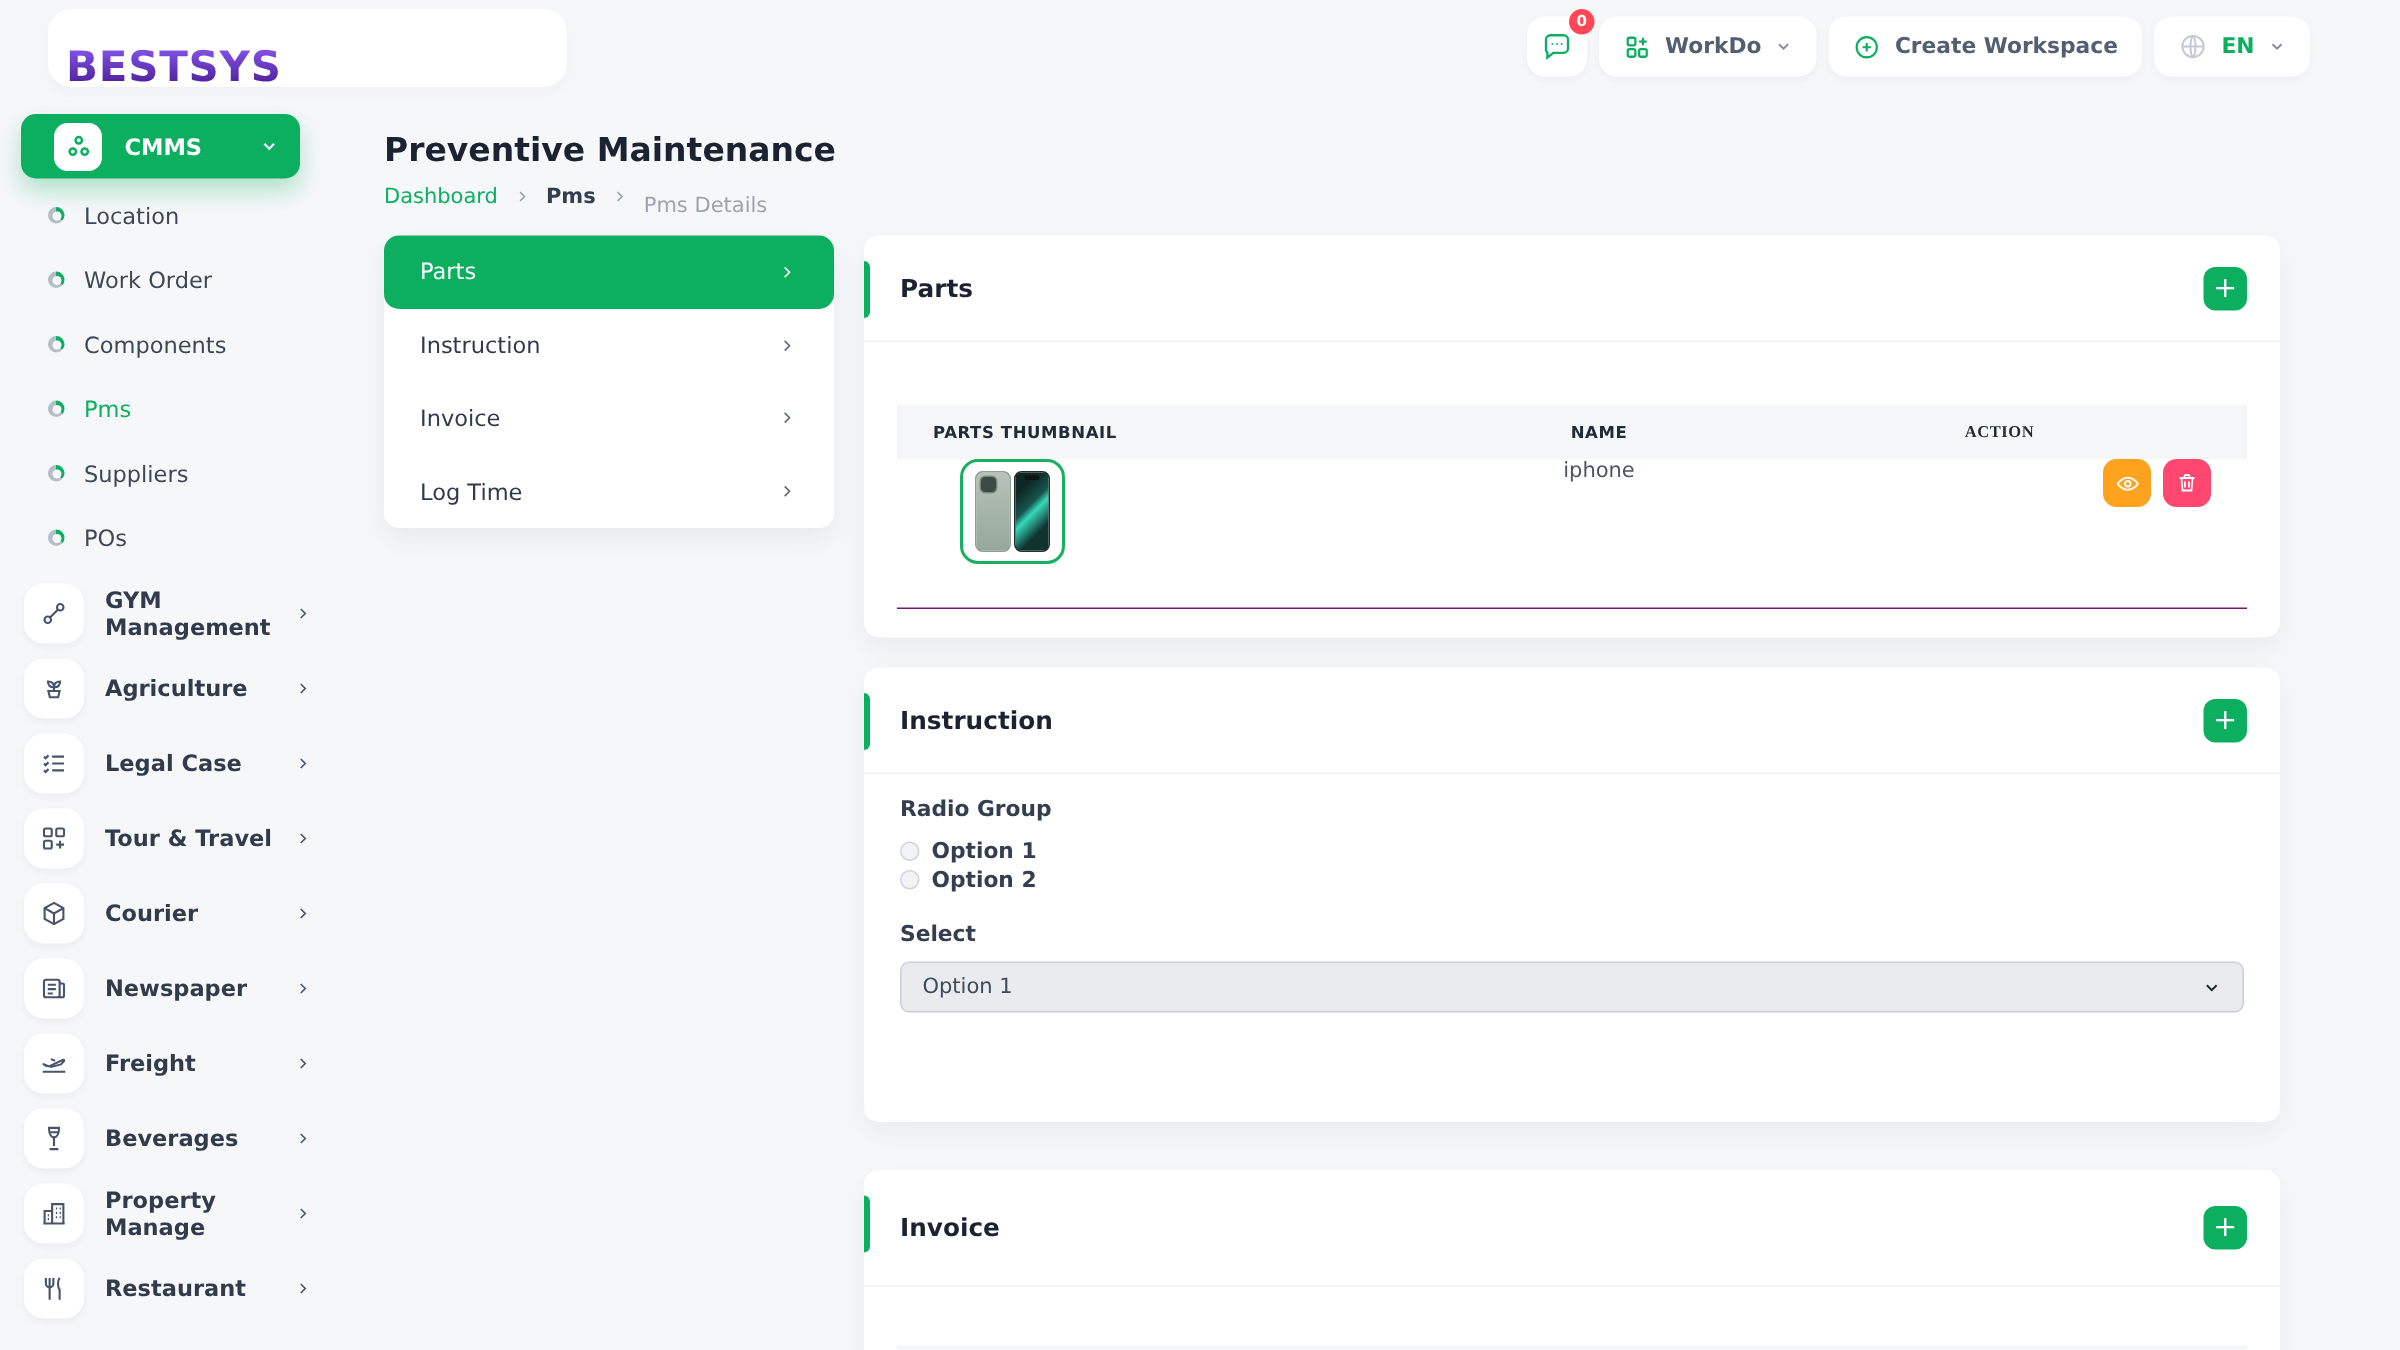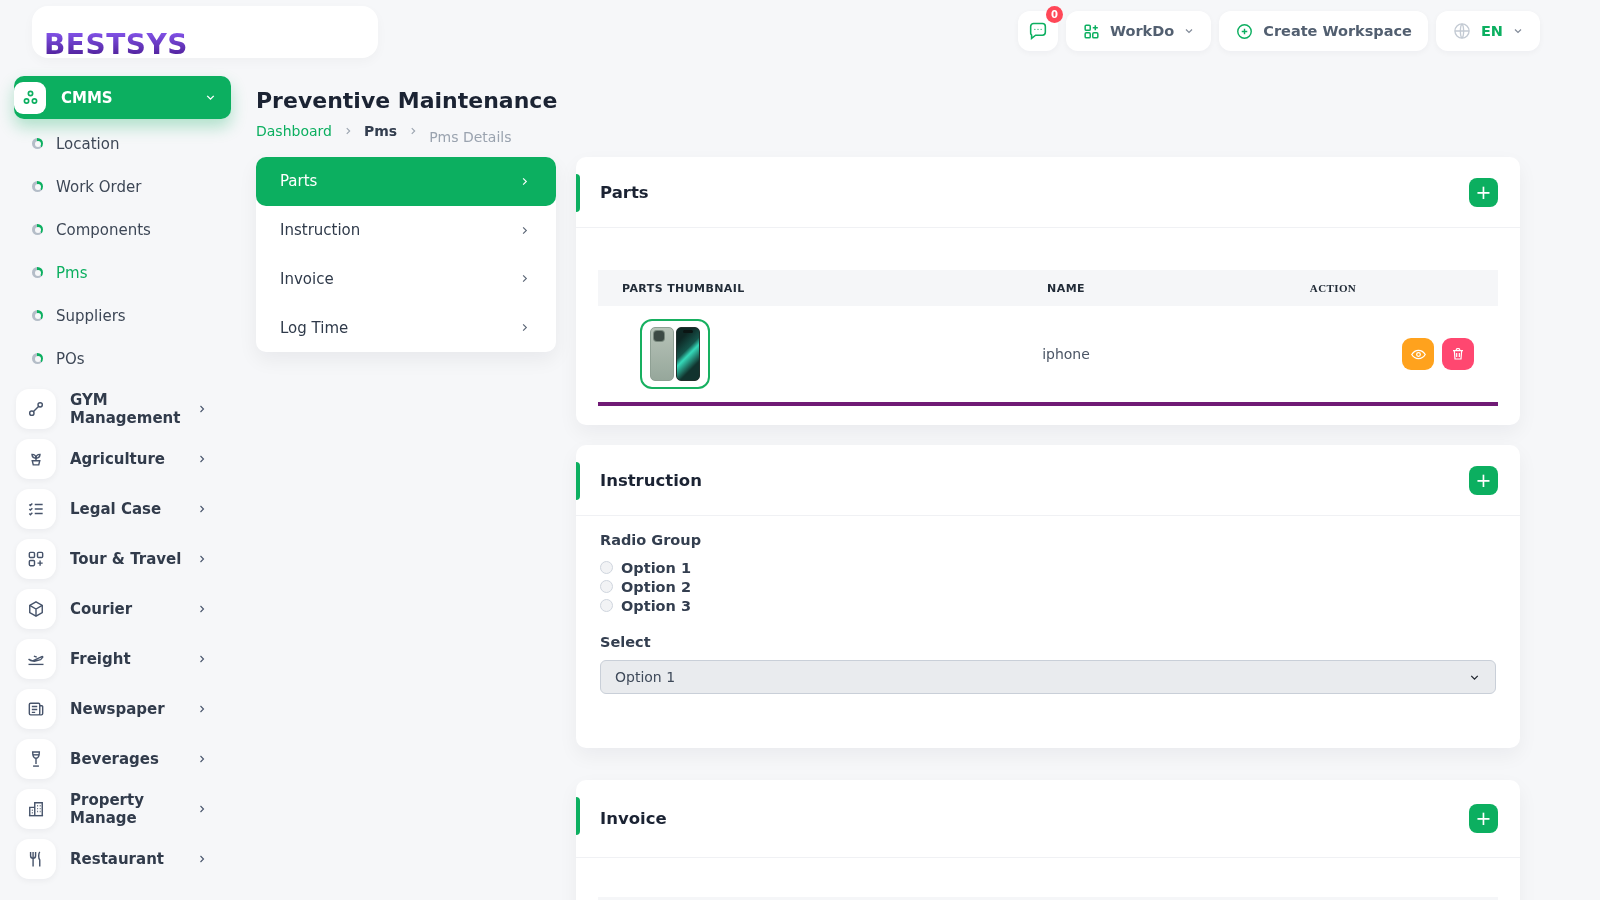--- a/index.html
+++ b/index.html
@@ -10,21 +10,21 @@
   .logo-box { position:absolute; left:32px; top:6px; width:346px; height:52px; background:#fff; border-radius:16px; display:flex; align-items:center; padding-left:12px; box-shadow:0 4px 12px rgba(16,24,40,.03); }
   .logo-text { font-size:28px; font-weight:800; letter-spacing:.5px; background:linear-gradient(180deg,#8b5cf6 0%,#4c1d95 90%); -webkit-background-clip:text; background-clip:text; color:transparent;margin-top:25px; }
 
   .header-right { position:absolute; top:11px; right:60px; display:flex; align-items:center; gap:8px; }
   .hdr-icon-btn { width:40px; height:40px; background:#fff; border-radius:12px; display:flex; align-items:center; justify-content:center; position:relative; box-shadow:0 2px 6px rgba(16,24,40,.04); cursor:pointer; }
   .hdr-badge { position:absolute; top:-5px; right:-5px; min-width:17px; height:17px; padding:0 4px; border-radius:9px; background:#ff4757; color:#fff; font-size:10px; font-weight:700; display:flex; align-items:center; justify-content:center; }
   .pill { height:40px; background:#fff; border-radius:12px; display:flex; align-items:center; gap:9px; padding:0 16px; font-size:14.5px; font-weight:600; color:#525f70; box-shadow:0 2px 6px rgba(16,24,40,.04); cursor:pointer; }
   .pill .lang { color:#0caf60; font-weight:700; }
 
   
-  .cmms-btn { position:absolute; left:14px; top:76px; width:217px; height:43px; background:#0caf60; border-radius:10px; display:flex; align-items:center; padding:0 14px 0 0; box-shadow:0 8px 16px rgba(12,175,96,.3); cursor:pointer; }
+  .cmms-btn { position:absolute; left:14px; top:76px; width:186px; height:43px; background:#0caf60; border-radius:10px; display:flex; align-items:center; padding:0 14px 0 22px; box-shadow:0 8px 16px rgba(12,175,96,.3); cursor:pointer; }
   .cmms-tile { width:32px; height:32px; background:#fff; border-radius:9px; display:flex; align-items:center; justify-content:center; }
   .cmms-label { color:#fff; font-weight:700; font-size:15px; margin-left:15px; flex:1; }
 
   .sub-list { position:absolute; left:0; top:122px; width:235px; }
   .sub-item { height:43px; display:flex; align-items:center; cursor:pointer;margin-left:32px; }
   .donut { width:11px; height:11px; border-radius:50%; background:conic-gradient(#0caf60 0deg 130deg,#b4bdc8 130deg 360deg); position:relative; flex:none; }
   .donut::after { content:""; position:absolute; inset:2.5px; border-radius:50%; background:#f6f7f9; }
   .sub-item span.lbl { margin-left:13px; font-size:15px; color:#3d4756; }
   .sub-item.active span.lbl { color:#0caf60; }
 
@@ -53,21 +53,21 @@
   .accent { position:absolute; left:0; top:17px; width:4px; height:38px; background:#0caf60; border-radius:0 4px 4px 0; }
   .card-title { font-size:16.5px; font-weight:700; color:#1b2333; }
   .add-btn { margin-left:auto; width:29px; height:29px; background:#0caf60; border:none; border-radius:8px; color:#fff; font-size:19px; line-height:1; display:flex; align-items:center; justify-content:center; cursor:pointer; font-family:inherit; }
 
   .card-parts { top:157px; height:268px; }
   .parts-body { padding:42px 22px 0; }
   .t-head { display:flex; align-items:center; background:#f5f6f8; height:36px; font-size:11px; font-weight:700; color:#222c38; letter-spacing:.4px; }
   .t-c1 { width:38%; padding-left:24px; }
   .t-c2 { width:28%; text-align:center; }
   .t-c3 { flex:1; text-align:center; padding-right:24px;font-family:Liberation Serif, serif; }
-  .t-row { display:flex; align-items:center; height:100px; border-bottom:4px solid #701a75; }
+  .t-row { display:flex; height:100px; border-bottom:1px solid #701a75; }
   .thumb { margin-left:42px; width:70px; height:70px; border:2px solid #17b060; border-radius:12px; background:#fff; display:flex; align-items:center; justify-content:center; gap:2px; cursor:pointer; }
   .ph-back { width:24px; height:54px; border-radius:5px; background:linear-gradient(180deg,#b7c3b8,#96a79b); position:relative; border:1px solid #8fa094; }
   .ph-back::before { content:""; position:absolute; top:3px; left:3px; width:10px; height:10px; border-radius:3px; background:#3c4a44; box-shadow:0 0 0 1px #77877c; }
   .ph-front { width:24px; height:54px; border-radius:5px; background:linear-gradient(135deg,#0e2724 20%,#15544b 42%,#35d9b9 52%,#11332e 75%); position:relative; border:1px solid #20302c; }
   .ph-front::before { content:""; position:absolute; top:2px; left:50%; transform:translateX(-50%); width:10px; height:3px; border-radius:2px; background:#0b1513; }
   .t-name { width:28%; text-align:center; font-size:14px; color:#4b5565; }
   .t-actions { flex:1; display:flex; justify-content:flex-end; gap:8px; padding-right:24px; }
   .act-btn { width:32px; height:32px; border:none; border-radius:9px; display:flex; align-items:center; justify-content:center; cursor:pointer; }
   .act-view { background:#ffa21d; }
   .act-del  { background:#ff4770; }
@@ -243,40 +243,40 @@
           <path d="M4.5 7.7L12 12l7.5-4.3M12 12v8.5"></path>
       </svg>
     </span>
     <span class="mod-lbl">Courier</span>
     <svg class="chev-r" width="12" height="12" viewBox="0 0 24 24" fill="none" stroke="#47546b" stroke-width="2.2">
         <path d="M9 6l6 6-6 6"></path>
       </svg>
   </div>
   <div class="mod-item">
     <span class="mod-tile">
+      <svg width="20" height="20" viewBox="0 0 24 24" fill="none" stroke="#47546b" stroke-width="1.7">
+        <rect x="4" y="5" width="12.5" height="14" rx="1.5"></rect>
+          <path d="M16.5 8H19a1 1 0 011 1v8.5a1.5 1.5 0 01-1.5 1.5H16"></path>
+          <path d="M7 9h6.5M7 12.5h6.5M7 16h4"></path>
+      </svg>
+    </span>
+    <span class="mod-lbl">Newspaper</span>
+    <svg class="chev-r" width="12" height="12" viewBox="0 0 24 24" fill="none" stroke="#47546b" stroke-width="2.2">
+        <path d="M9 6l6 6-6 6"></path>
+      </svg>
+  </div>
+  <div class="mod-item">
+    <span class="mod-tile">
       <svg width="20" height="20" viewBox="0 0 24 24" fill="none" stroke="#47546b" stroke-width="1.6">
         <path d="M3 18.5h18"></path>
           <path d="M3.5 12.5l4.5 1.8L19 9.2c1-.4 1.6.1 1 .9l-2.4 2.6-7.6 2-4.6-.9z" stroke-linejoin="round"></path>
           <path d="M9.5 8.5l3.4 1.3"></path>
       </svg>
     </span>
     <span class="mod-lbl">Freight</span>
-    <svg class="chev-r" width="12" height="12" viewBox="0 0 24 24" fill="none" stroke="#47546b" stroke-width="2.2">
-        <path d="M9 6l6 6-6 6"></path>
-      </svg>
-  </div>
-  <div class="mod-item">
-    <span class="mod-tile">
-      <svg width="20" height="20" viewBox="0 0 24 24" fill="none" stroke="#47546b" stroke-width="1.7">
-        <rect x="4" y="5" width="12.5" height="14" rx="1.5"></rect>
-          <path d="M16.5 8H19a1 1 0 011 1v8.5a1.5 1.5 0 01-1.5 1.5H16"></path>
-          <path d="M7 9h6.5M7 12.5h6.5M7 16h4"></path>
-      </svg>
-    </span>
-    <span class="mod-lbl">Newspaper</span>
     <svg class="chev-r" width="12" height="12" viewBox="0 0 24 24" fill="none" stroke="#47546b" stroke-width="2.2">
         <path d="M9 6l6 6-6 6"></path>
       </svg>
   </div>
   <div class="mod-item">
     <span class="mod-tile">
       <svg width="20" height="20" viewBox="0 0 24 24" fill="none" stroke="#47546b" stroke-width="1.7">
         <path d="M8 3.5h8c0 4.5-1.6 7.5-4 7.5s-4-3-4-7.5z"></path>
           <path d="M12 11v7"></path>
           <path d="M8.5 20.5h7"></path>
@@ -404,24 +404,20 @@
     <div class="group-lbl">Radio Group</div>
     <div class="radio-list">
       <div class="radio-line">
         <span class="radio-dot"></span>
         <span class="radio-lbl">Option 1</span>
       </div>
       <div class="radio-line">
         <span class="radio-dot"></span>
         <span class="radio-lbl">Option 2</span>
       </div>
-      <div class="radio-line">
-        <span class="radio-dot"></span>
-        <span class="radio-lbl">Option 3</span>
-      </div>
     </div>
     <div class="select-lbl">Select</div>
     <div class="select-box">
       <span class="sel-val">Option 1</span>
       <svg width="13" height="13" viewBox="0 0 24 24" fill="none" stroke="#20262f" stroke-width="2.4">
           <path d="M6 9l6 6 6-6"></path>
         </svg>
     </div>
   </div>
 </div>

